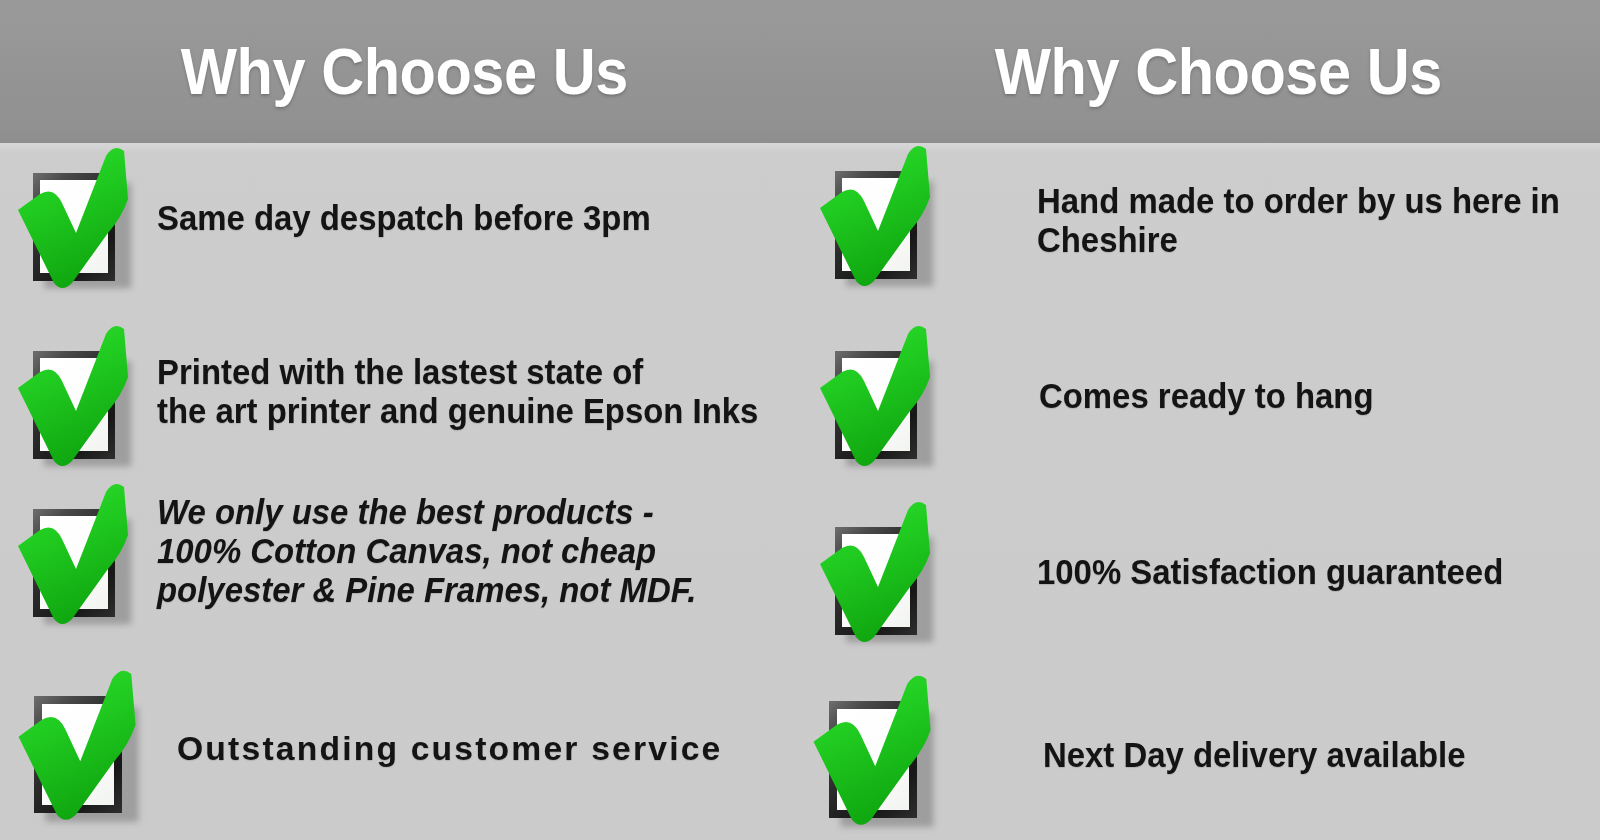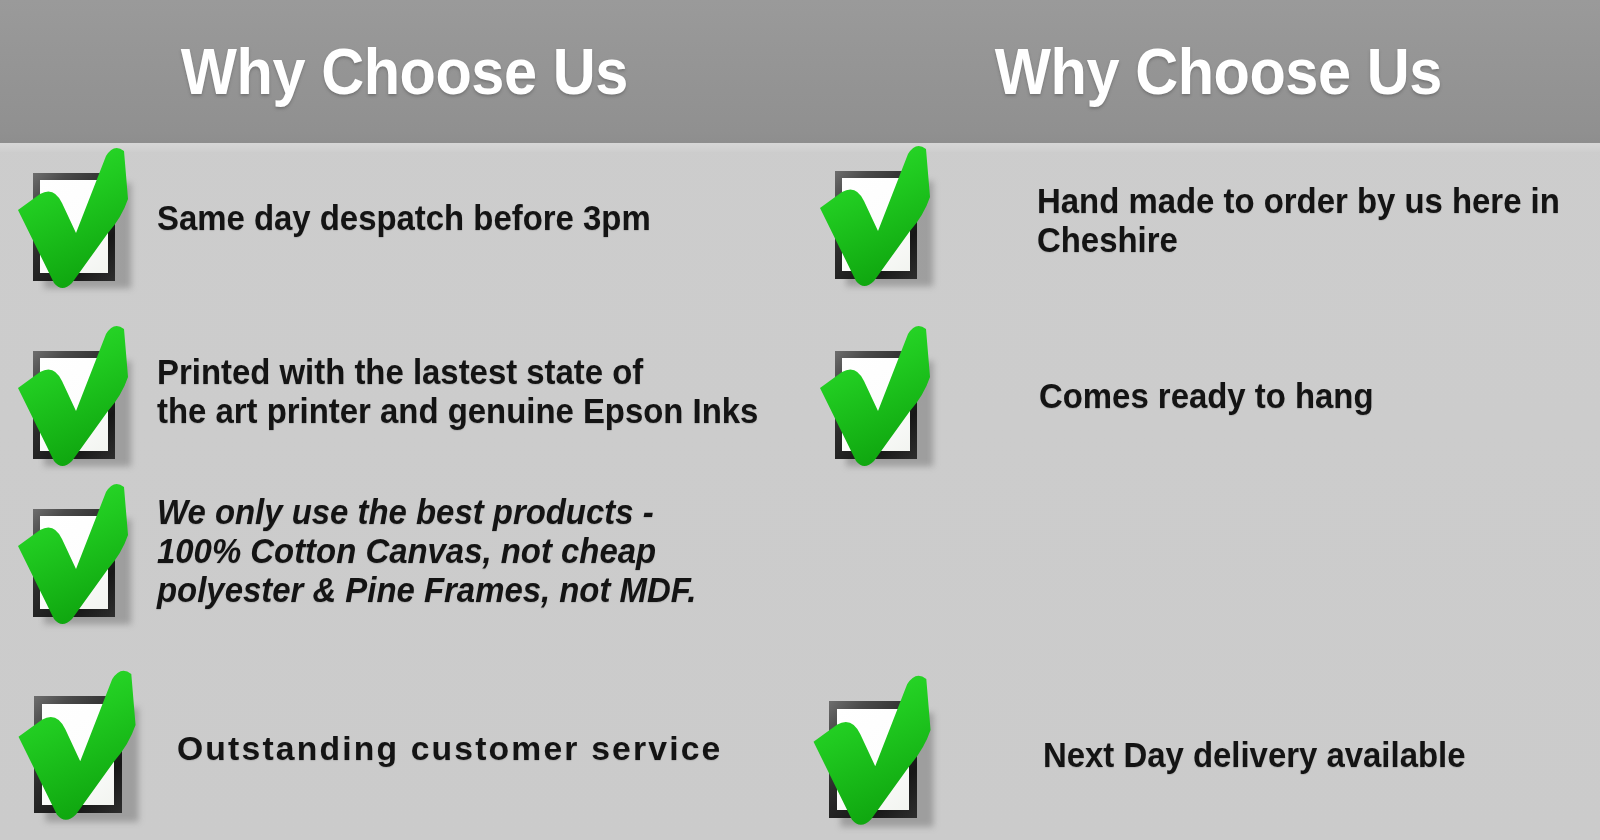--- a/index.html
+++ b/index.html
@@ -303,20 +303,39 @@
                 <stop offset="0.45" stop-color="#20ca20"></stop>
                 <stop offset="1" stop-color="#10a810"></stop>
               </linearGradient>
             </defs>
             <path d="M8 63 L30 47 Q44 39 52 56 L66 86 L96 9 Q104 -4 114 4 L118 52 Q112 70 98 86 L62 136 Q52 146 44 136 Z" fill="url(#gr1)"></path>
           </svg>
         </div>
         <div class="feature-text">Comes ready to hang</div>
       </div>
 
+      <div class="feature-row" id="row-r2">
+        <div class="tick-icon">
+          <div class="box-shadow-layer"></div>
+          <div class="box-frame">
+            <div class="box-inner"></div>
+          </div>
+          <svg viewBox="0 0 125 150">
+            <defs>
+              <linearGradient id="gr2" x1="0" y1="0" x2="0.35" y2="1">
+                <stop offset="0" stop-color="#2ee02e"></stop>
+                <stop offset="0.45" stop-color="#20ca20"></stop>
+                <stop offset="1" stop-color="#10a810"></stop>
+              </linearGradient>
+            </defs>
+            <path d="M8 63 L30 47 Q44 39 52 56 L66 86 L96 9 Q104 -4 114 4 L118 52 Q112 70 98 86 L62 136 Q52 146 44 136 Z" fill="url(#gr2)"></path>
+          </svg>
+        </div>
+        <div class="feature-text">100% Satisfaction guaranteed</div>
+      </div>
 
       <div class="feature-row" id="row-r3">
         <div class="tick-icon">
           <div class="box-shadow-layer"></div>
           <div class="box-frame">
             <div class="box-inner"></div>
           </div>
           <svg viewBox="0 0 125 150">
             <defs>
               <linearGradient id="gr3" x1="0" y1="0" x2="0.35" y2="1">

